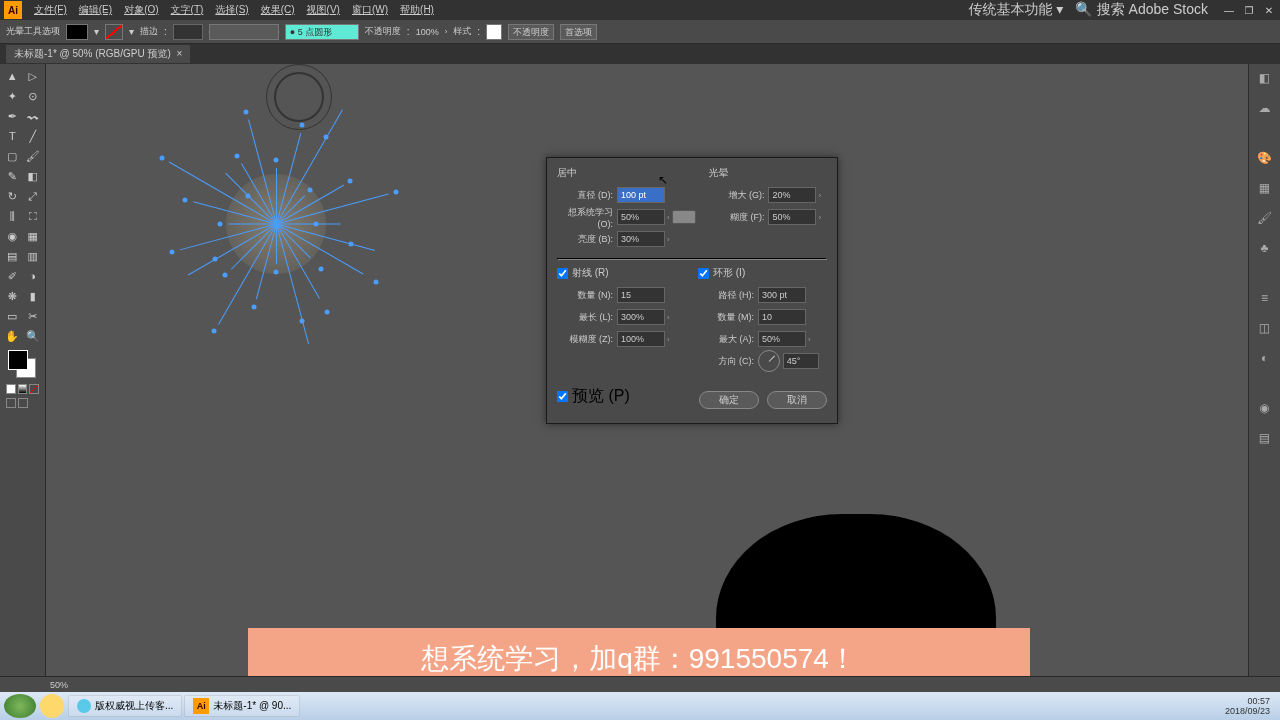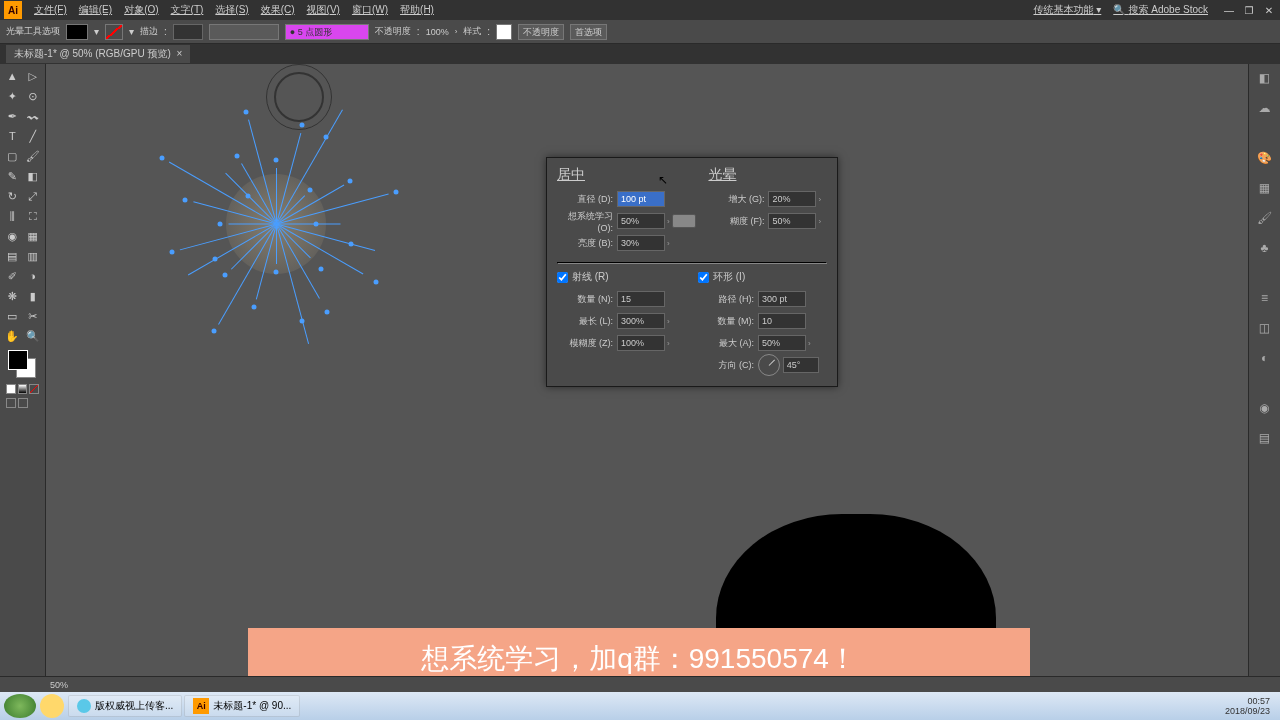--- a/index.html
+++ b/index.html
@@ -3,21 +3,21 @@
 <meta charset="utf-8">
 <style>
 * { margin: 0; padding: 0; box-sizing: border-box; font-family: "Microsoft YaHei", sans-serif; }
 body { background: #4a4a4a; width: 1280px; height: 720px; overflow: hidden; position: relative; }
 
 
 .menubar { height: 20px; background: #323232; display: flex; align-items: center; padding: 0 4px; color: #ccc; font-size: 10px; }
 .menubar .logo { width: 18px; height: 18px; background: #ff9a00; color: #330000; display: flex; align-items: center; justify-content: center; font-weight: bold; font-size: 10px; margin-right: 6px; }
 .menubar .menu-item { padding: 0 6px; cursor: pointer; text-decoration: underline; }
 .menubar .spacer { flex: 1; }
-.menubar .right-item { padding: 0 6px; font-size: 10px; text-decoration: underline; }
+.menubar .right-item { padding: 0 6px; font-size: 14px; }
 .menubar .wincontrols { display: flex; gap: 6px; margin-left: 8px; }
 .menubar .wincontrols span { width: 14px; text-align: center; cursor: pointer; }
 
 
 .optbar { height: 24px; background: #4a4a4a; border-bottom: 1px solid #2a2a2a; display: flex; align-items: center; padding: 0 6px; color: #ccc; font-size: 10px; gap: 6px; }
 .swatch { width: 22px; height: 16px; background: #000; border: 1px solid #777; }
 .opt-label { font-size: 9px; }
 .opt-input { background: #333; border: 1px solid #666; color: #ccc; font-size: 9px; padding: 1px 4px; width: 50px; height: 16px; }
 .opt-dd { background: #5a5a5a; border: 1px solid #777; font-size: 9px; padding: 1px 4px; height: 16px; }
 .opt-arrow { font-size: 8px; }
@@ -48,21 +48,21 @@
 .flare-ring { position: absolute; border: 2px solid #333; border-radius: 50%; }
 
 
 .blackshape { position: absolute; top: 450px; left: 670px; width: 280px; height: 260px; background: #000; border-radius: 45% 45% 45% 45% / 40% 40% 20% 20%; }
 .blackshape::before, .blackshape::after { content:''; position:absolute; background:#000; border-radius:50%; }
 
 
 .dialog { position: absolute; top: 157px; left: 546px; width: 292px; background: #4a4a4a; border: 1px solid #1a1a1a; box-shadow: 0 0 8px rgba(0,0,0,0.5); }
 .dlg-title { height: 18px; background: linear-gradient(to right, #4a7fc8, #7aa8e0); color: #fff; font-size: 10px; padding: 2px 6px; display: flex; align-items: center; }
 .dlg-body { padding: 8px 10px; color: #ccc; font-size: 10px; }
-.dlg-sec-label { font-size: 14px; margin-bottom: 6px; text-decoration: underline; }
+.dlg-sec-label { font-size: 10px; margin-bottom: 6px; }
 .dlg-row { display: flex; align-items: center; margin-bottom: 4px; height: 18px; }
 .dlg-lbl { width: 60px; text-align: right; padding-right: 4px; font-size: 9px; }
 .dlg-input { width: 48px; height: 16px; background: #333; border: 1px solid #666; color: #ccc; font-size: 9px; padding: 0 3px; }
 .dlg-input.sel { background: #3a6fc8; color: #fff; }
 .dlg-arr { font-size: 8px; margin-left: 2px; color: #999; }
 .dlg-cols { display: flex; gap: 12px; }
 .dlg-col { flex: 1; }
 .dlg-chk { display: flex; align-items: center; gap: 4px; margin-bottom: 6px; }
 .dlg-chk input { width: 11px; height: 11px; }
 .dlg-btn { width: 60px; height: 18px; background: #5a5a5a; border: 1px solid #888; border-radius: 9px; color: #ccc; font-size: 10px; cursor: pointer; display:flex; align-items:center; justify-content:center; }
@@ -110,21 +110,21 @@
 
 <div class="optbar">
   <span class="opt-label">光晕工具选项</span>
   <div class="swatch"></div>
   <span>▾</span>
   <div style="width:18px;height:16px;border:1px solid #777;background:linear-gradient(to bottom right,transparent 45%,red 45%,red 55%,transparent 55%);"></div>
   <span>▾</span>
   <span class="opt-label">描边</span>:
   <input class="opt-input" style="width: 30px;">
   <div class="opt-dd" style="width:70px"></div>
-  <div class="opt-dd" style="width:84px;background:#d946ef;color:#333">● 5 点圆形</div>
+  <div class="opt-dd" style="width:74px;background:#5eead4;color:#333">● 5 点圆形</div>
   <span class="opt-label">不透明度</span>:
   <span class="opt-label">100%</span>
   <span class="opt-arrow">›</span>
   <span class="opt-label">样式</span>:
   <div class="swatch" style="background:#fff;width:16px"></div>
   <div class="opt-dd">不透明度</div>
   <div class="opt-dd">首选项</div>
 </div>
 
 <div class="doctab">
@@ -348,20 +348,30 @@
           </div>
         <div class="dlg-row">
             <span class="dlg-lbl">最大 (A):</span>
             <input class="dlg-input" value="50%" style="">
             <span class="dlg-arr">›</span>
           </div>
         <div class="dlg-row"><span class="dlg-lbl">方向 (C):</span><span class="angle-knob"></span>&nbsp;<input class="dlg-input" style="width: 36px;" value="45°"></div>
       </div>
     </div>
   </div>
+  <div class="dlg-bottom">
+    <label class="dlg-chk">
+        <input type="checkbox" checked="" style="">
+        <span>预览 (P)</span>
+      </label>
+    <div style="display:flex;gap:8px">
+      <div class="dlg-btn">确定</div>
+      <div class="dlg-btn">取消</div>
+    </div>
+  </div>
 </div>
 
 <div class="cursor">↖</div>
 
 <div class="banner">想系统学习，加q群：991550574！</div>
 
 <div class="statusbar">
   <span>50%</span>
 </div>
 

